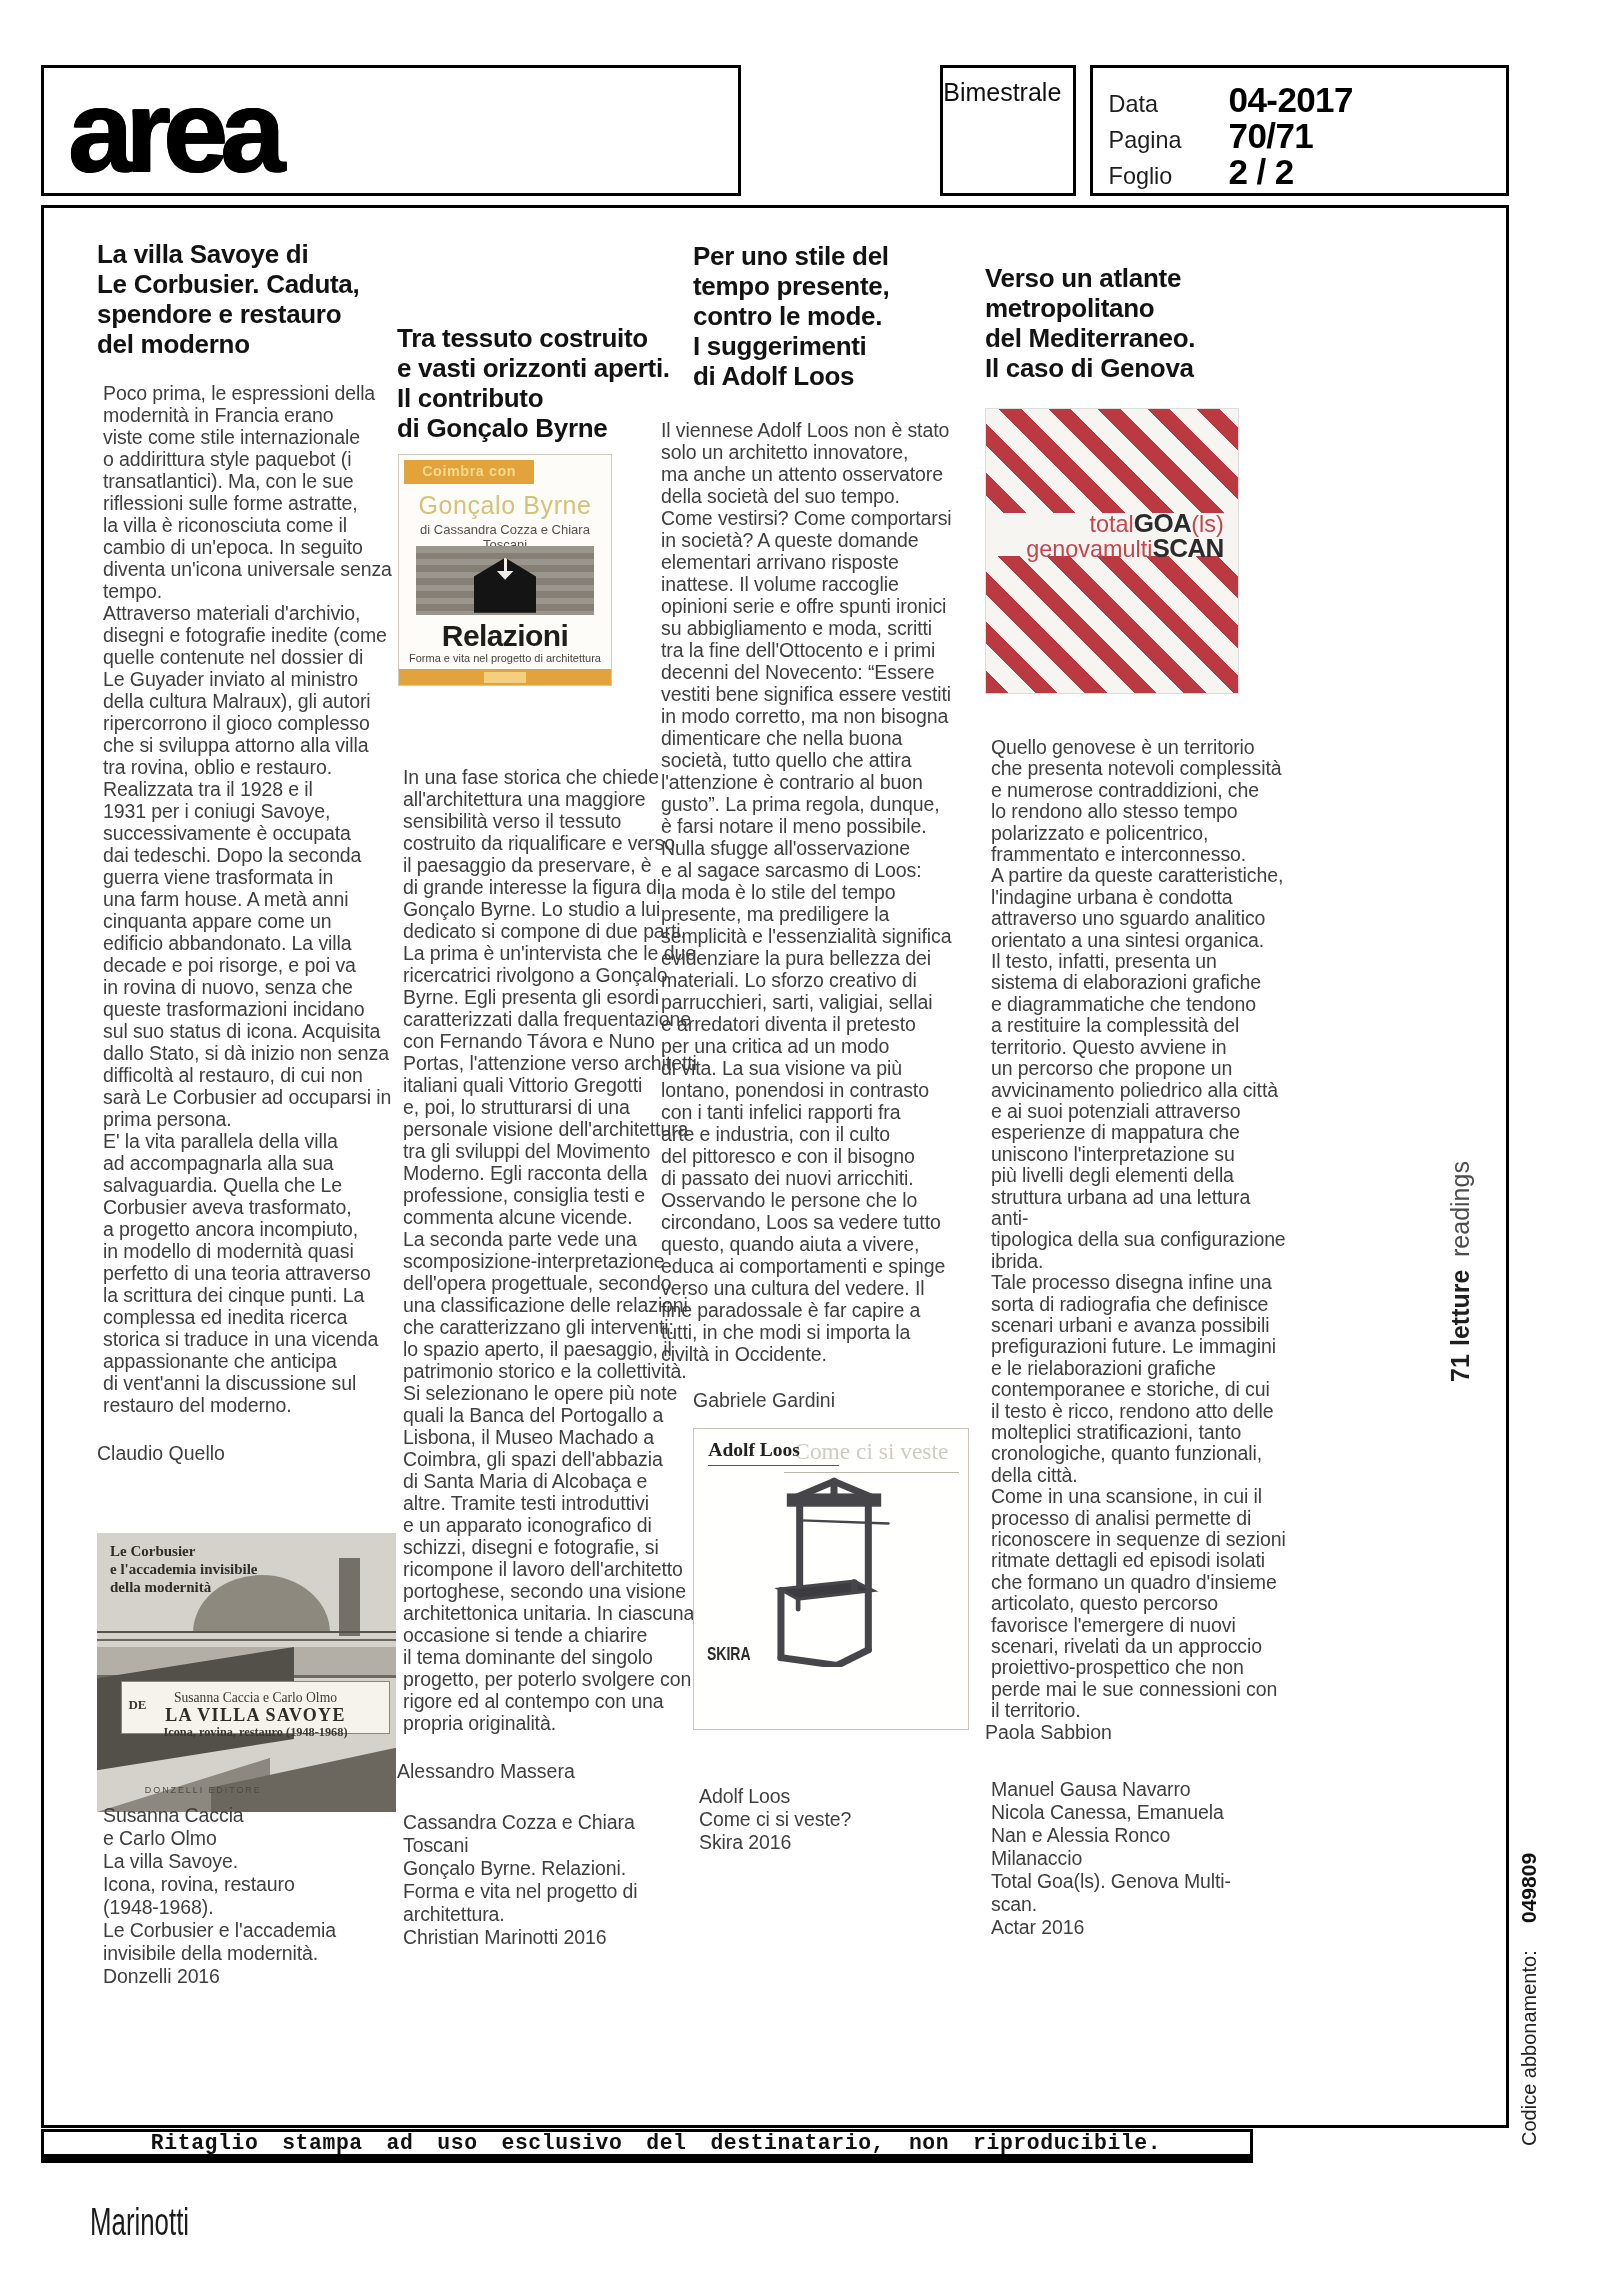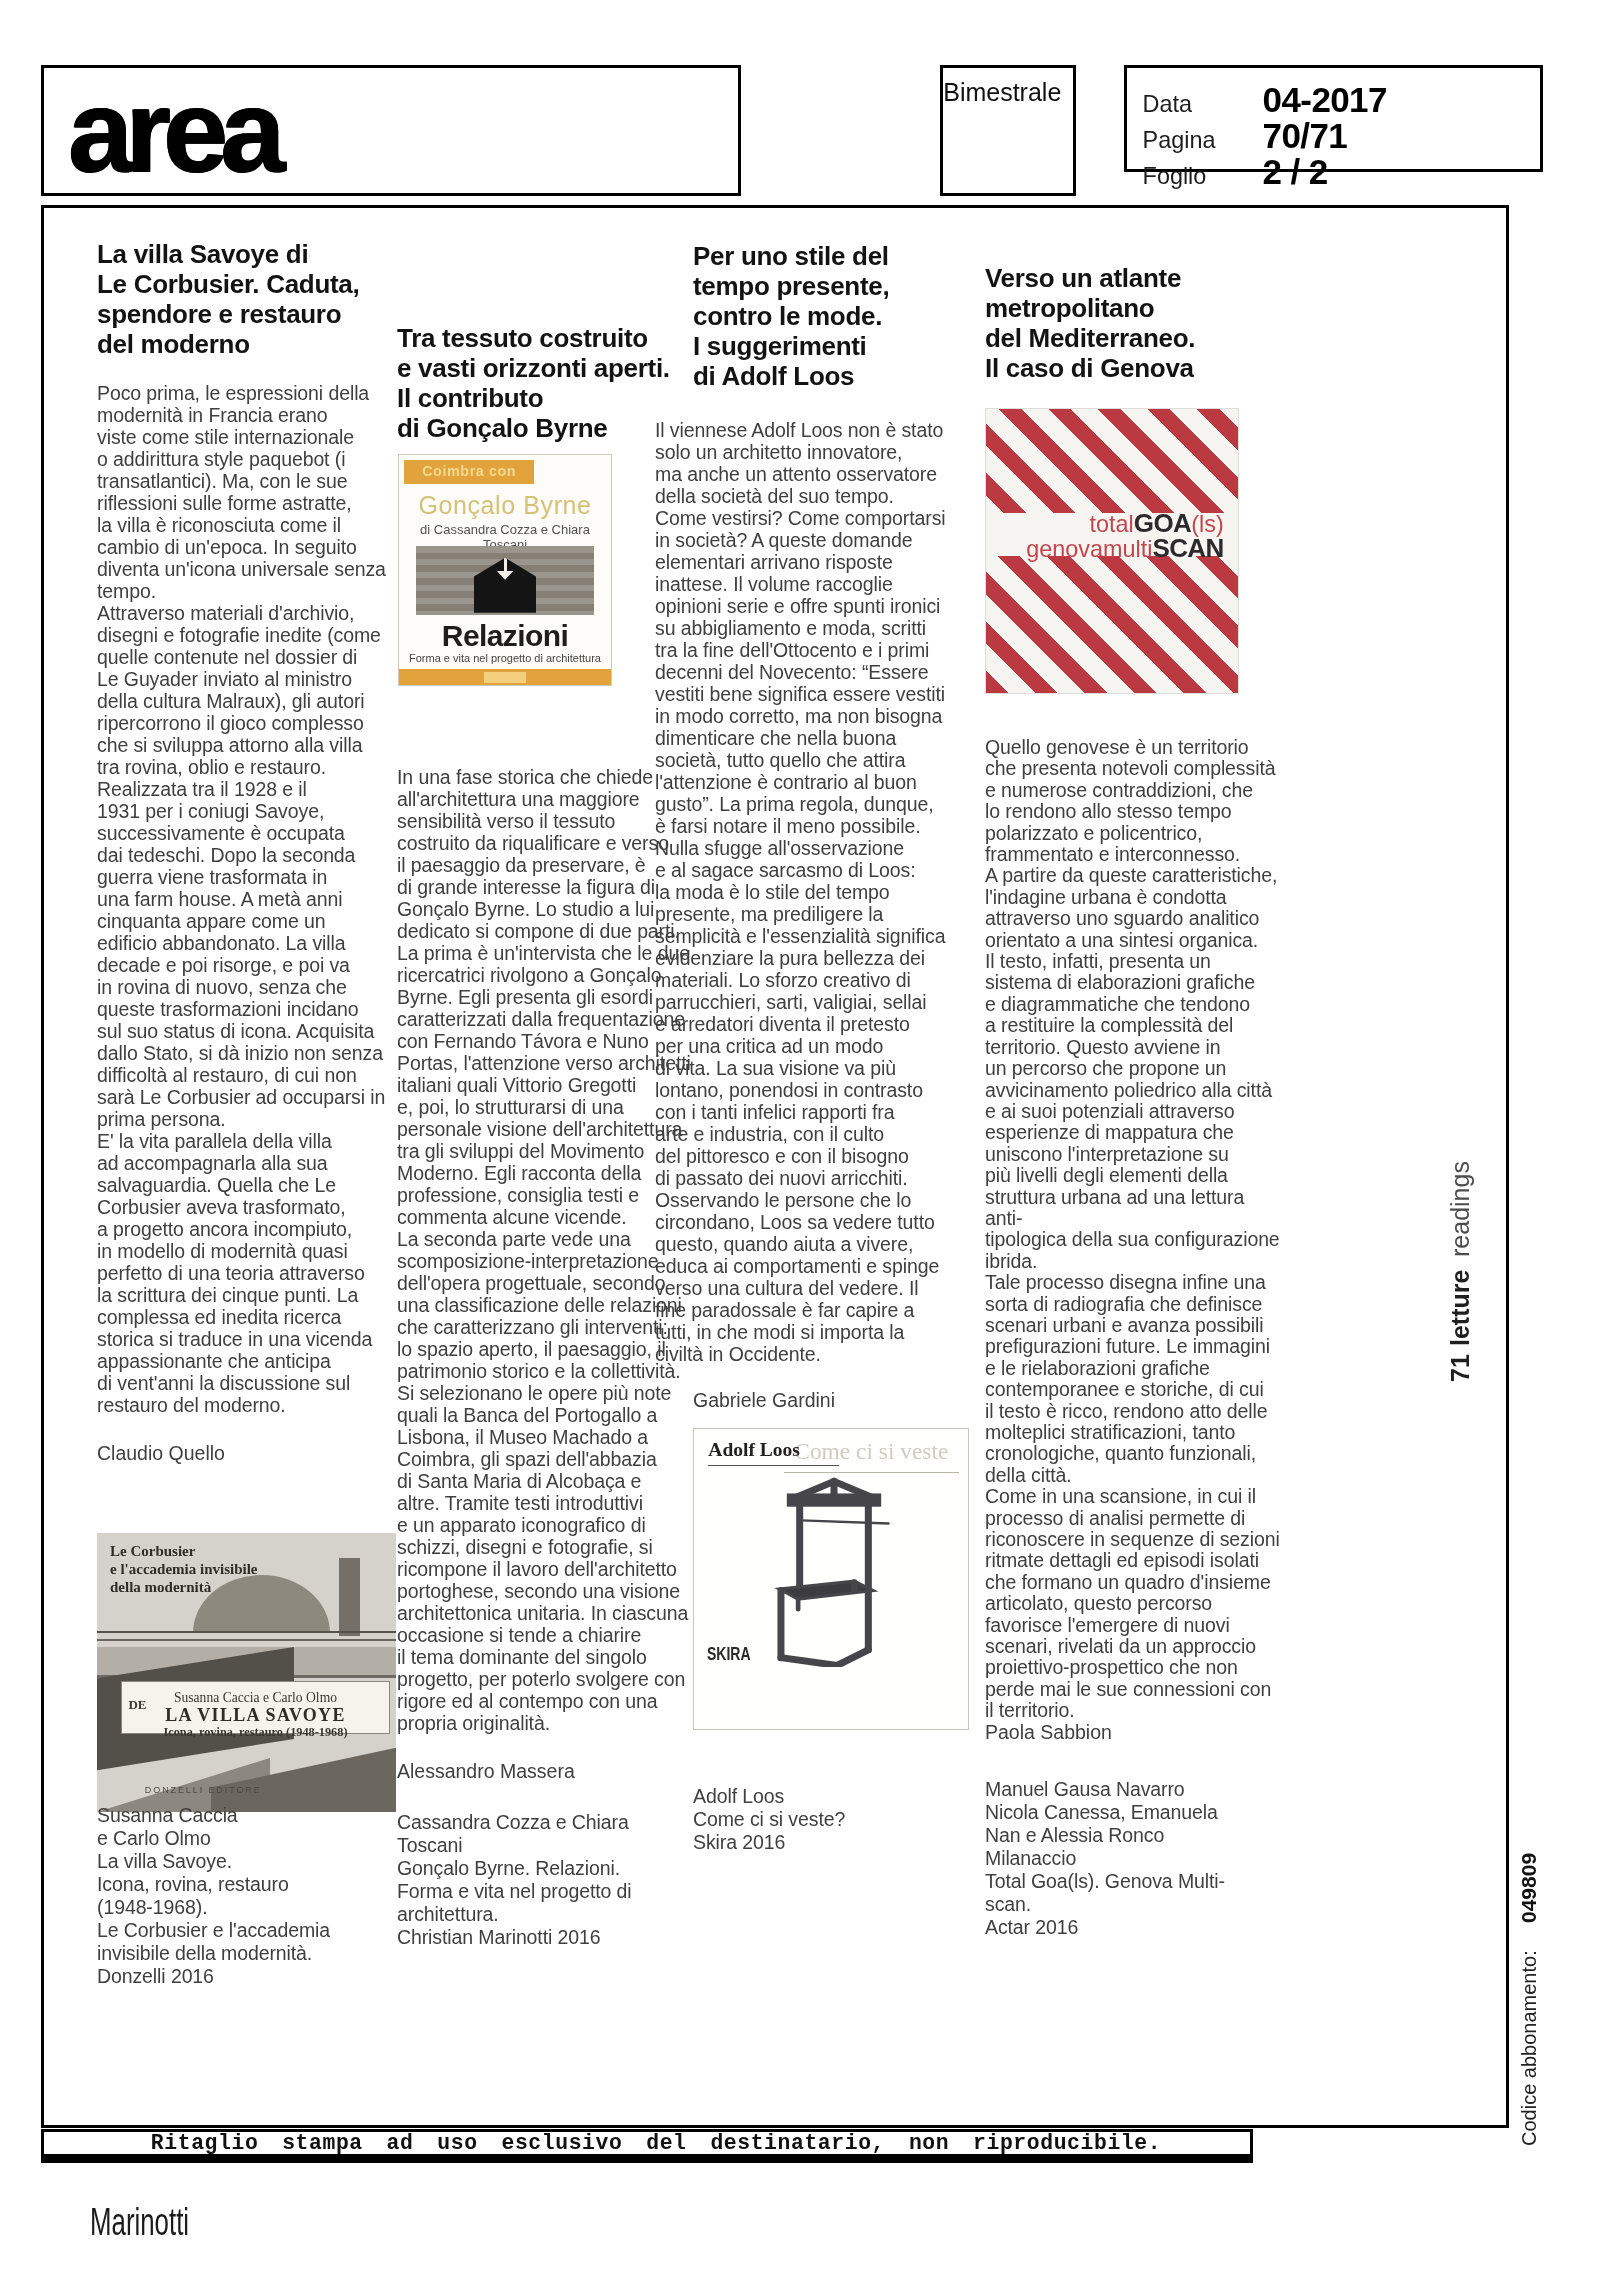--- a/index.html
+++ b/index.html
@@ -8,21 +8,21 @@
   .abs { position:absolute; }
   .pre { white-space:pre-line; }
 
   
   .box { border:3.2px solid #000; background:#fff; }
   .logo-box { left:41px; top:65px; width:700px; height:131px; }
   .logo { padding-left:23.4px; font-size:117px; font-weight:700; letter-spacing:-7.8px; color:#000;
           line-height:125px; text-shadow:1.3px 0 #000, 0 1.3px #000, 1.3px 1.3px #000; }
   .bim-box { left:940px; top:65px; width:136px; height:131px; }
   .bim { padding:10.4px 11.7px 0 0; text-align:right; font-size:25px; color:#101010; }
-  .data-box { left:1090px; top:65px; width:419px; height:107px; padding:11.7px 13px 0 15.6px;margin-left:34px; }
+  .data-box { left:1090px; top:65px; width:419px; height:131px; padding:11.7px 13px 0 15.6px; }
   .data-row { display:flex; align-items:baseline; height:36px; }
   .data-label { width:120px; font-size:23.4px; color:#1d1d1d; }
   .data-value { font-size:35px; font-weight:700; letter-spacing:-0.6px; color:#000; }
 
   
   .main-box { left:41px; top:205px; width:1468px; height:1923px; }
   .strip-box { left:41px; top:2129px; width:1212px; height:34px; border:3.2px solid #000; border-bottom-width:9px;
                display:flex; align-items:center; justify-content:center;padding-left:18px; }
   .strip-text { font-family:"Liberation Mono", monospace; font-weight:700; font-size:21.4px; color:#111;
                 word-spacing:10.4px; letter-spacing:0.6px; }
@@ -33,21 +33,21 @@
   .vert { writing-mode:vertical-rl; transform:rotate(180deg); }
   .readings-wrap { left:1446px; top:1168px; height:214px; width:34px; }
   .readings-strong { font-size:25px; font-weight:700; color:#1f1f1f; }
   .readings-light { font-size:25px; color:#4c4c4c; margin-inline-start:13px; }
   .codice-wrap { left:1517px; top:1835px; height:311px; width:27px; }
   .codice-label { font-size:20px; color:#222; }
   .codice-value { font-size:21px; font-weight:700; color:#111; margin-inline-start:27px; }
 
   
   .title { font-size:26px; line-height:30px; font-weight:700; color:#131313; letter-spacing:-0.3px; }
-  .body-text { font-size:19.5px; line-height:22px; color:#3f3f3f; letter-spacing:-0.1px; }
+  .body-text { font-size:19.5px; line-height:22px; color:#3f3f3f; letter-spacing:-0.1px;margin-left:6px; }
   .lh33 { line-height:21.4px; }
   .cap { line-height:23px; }
   .author { font-size:19.5px; color:#3f3f3f; }
 
   
   .cover1 { left:97px; top:1489px; width:299px; height:279px; background:#d5d2cb; overflow:hidden;margin-top:44px; }
   .v-top { left:13px; top:9px; font-family:"Liberation Serif", serif; font-weight:700; font-size:15px;
            line-height:18px; color:#2e2c27; z-index:6; }
   .v-dome { left:32%; top:15%; width:46%; height:21%; background:#8e897f;
             border-radius:50% 50% 0 0 / 100% 100% 0 0; }

